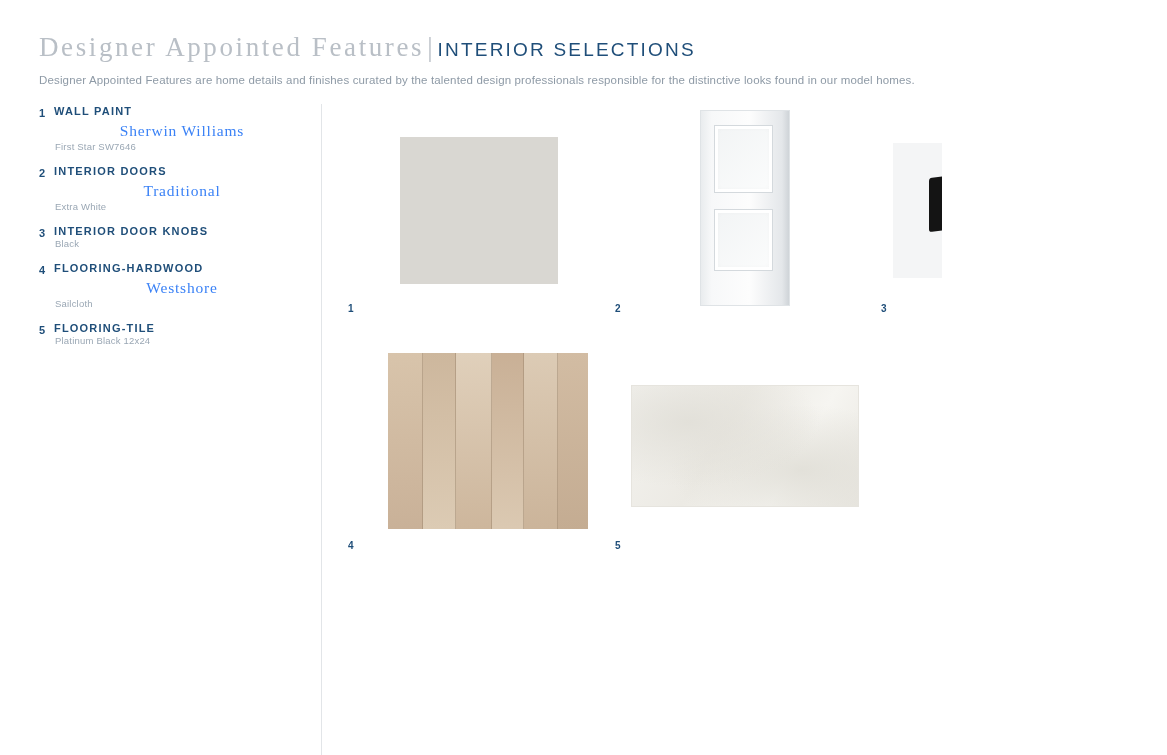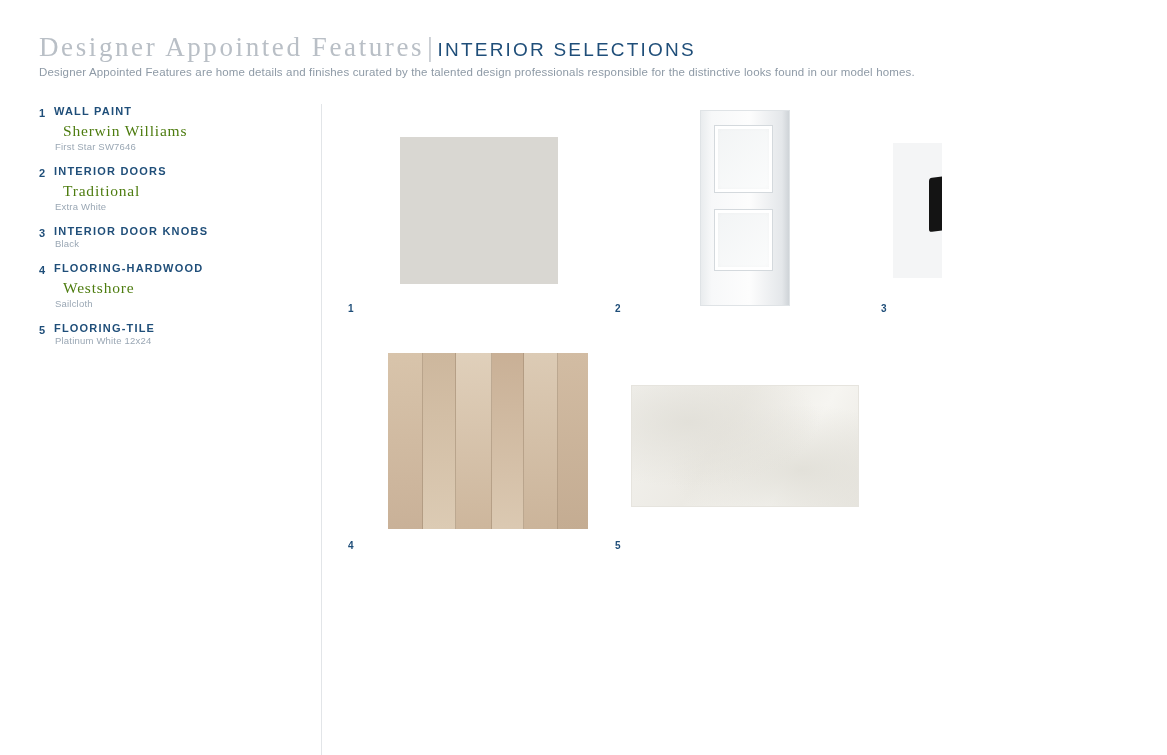--- a/index.html
+++ b/index.html
@@ -42,21 +42,21 @@
     padding: 0 5px 0 3px;
   }
   .title-sub {
     font-family: "Liberation Sans", sans-serif;
     font-size: 19px;
     letter-spacing: 2.2px;
     color: #1f4e79;
     font-weight: 400;
   }
   .subtitle {
-    margin-top: 4px;
+    margin-top: 12px;
     font-size: 11.5px;
     color: #8e9aa6;
     letter-spacing: 0.15px;
     line-height: 1.3;
   }
 
   
   .vdivider {
     position: absolute;
     left: 321px;
@@ -91,21 +91,22 @@
     letter-spacing: 1.2px;
     color: #1f4e79;
     text-transform: uppercase;
   }
   .sb-name {
     margin-left: 24px;
     margin-top: 5px;
     font-family: "Liberation Serif", serif;
     font-size: 15.5px;
     letter-spacing: 0.8px;
-    color: #4d7c0f;
+    color: #3b82f6;
+    text-align: center;
   }
   .sb-desc {
     margin-left: 16px;
     margin-top: 1px;
     font-size: 9.5px;
     color: #9aa7b4;
     letter-spacing: 0.2px;
   }
 
   
@@ -236,21 +237,21 @@
     <div class="sb-item">
       <div class="sb-num">4</div>
       <div class="sb-cat">FLOORING-HARDWOOD</div>
       <div class="sb-name">Westshore</div>
       <div class="sb-desc">Sailcloth</div>
     </div>
 
     <div class="sb-item">
       <div class="sb-num">5</div>
       <div class="sb-cat">FLOORING-TILE</div>
-      <div class="sb-desc">Platinum White 12x24</div>
+      <div class="sb-desc">Platinum Black 12x24</div>
     </div>
 
   </div>
 
   <div class="gallery">
 
     <div class="swatch-wrap" id="sw1"></div>
     <div class="swatch-label" id="lb1">1</div>
 
     <div class="swatch-wrap" id="sw2">

